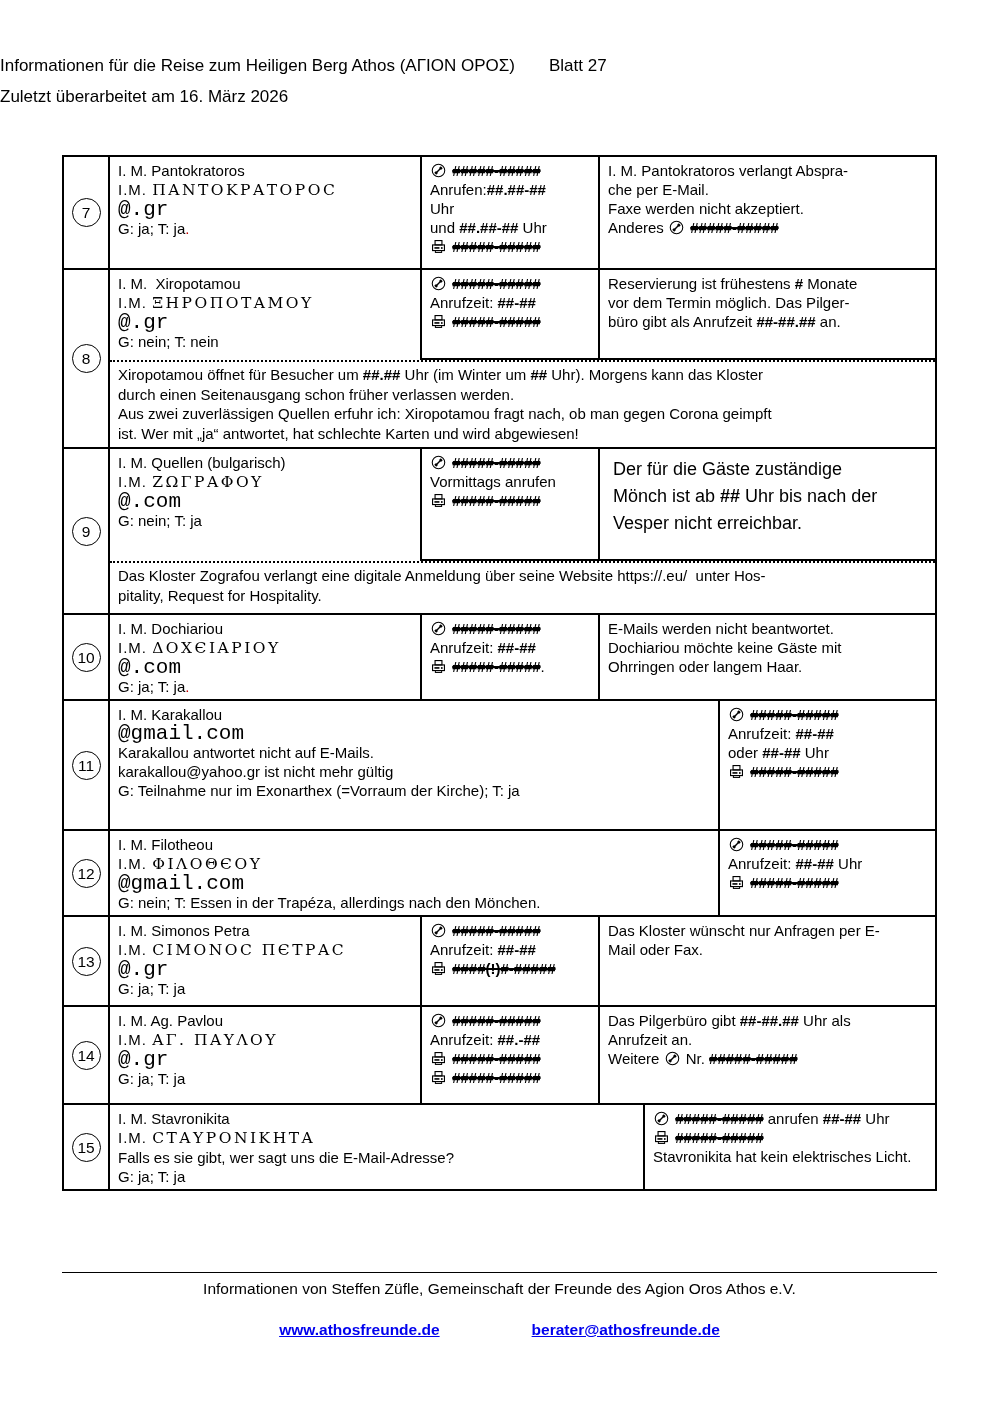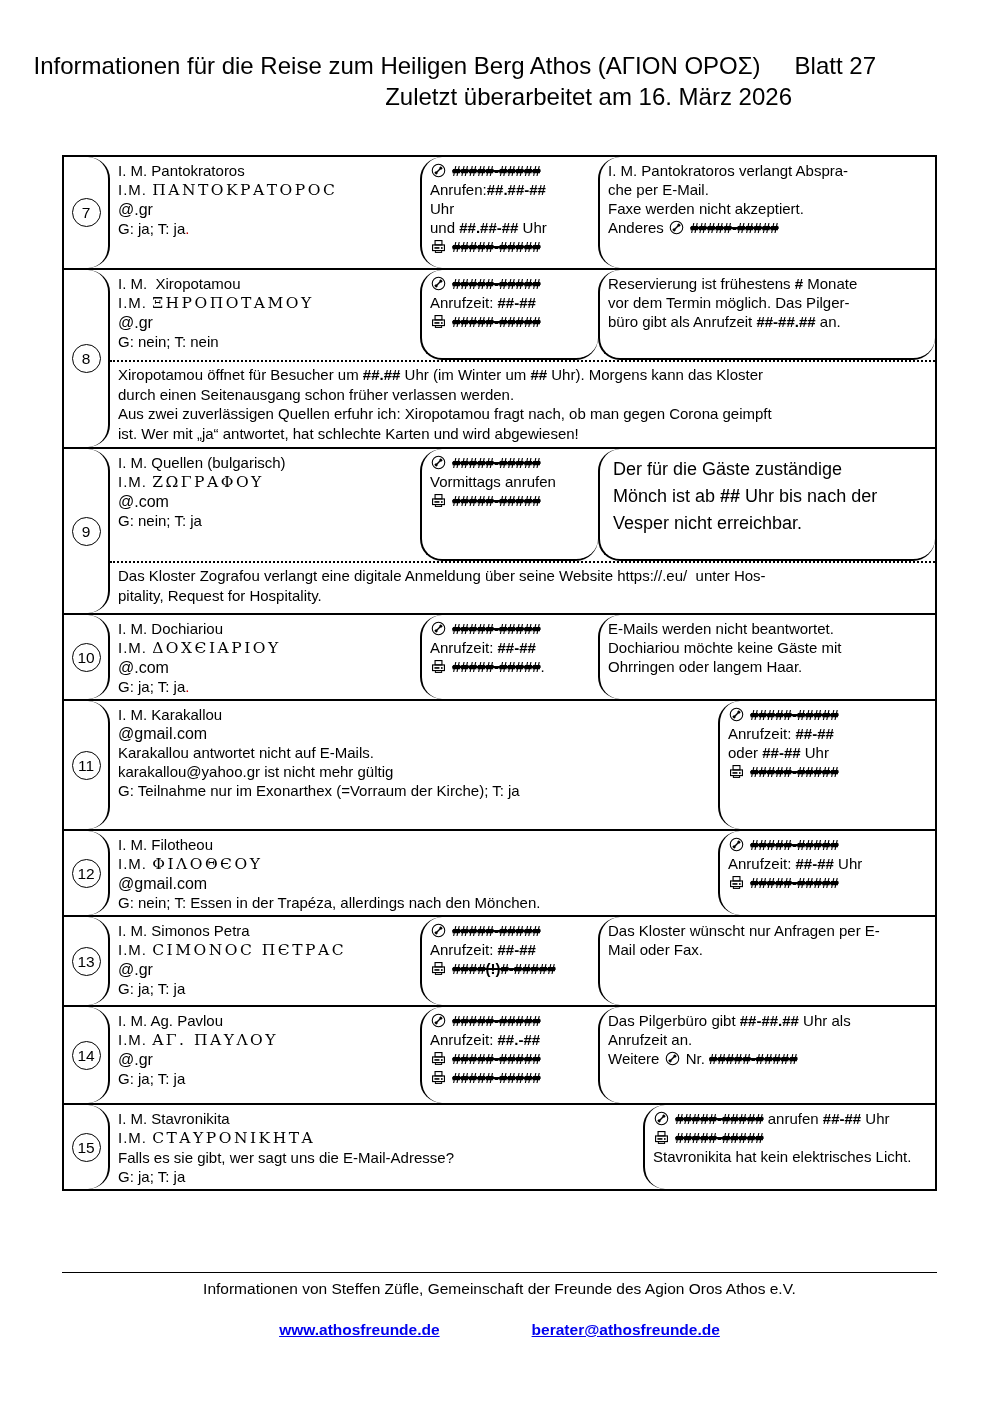--- a/index.html
+++ b/index.html
@@ -1,43 +1,43 @@
 <!DOCTYPE html>
 <html><head>
 <meta charset="utf-8">
 <style>
   html,body{margin:0;padding:0;}
   body{width:996px;height:1409px;background:#fff;color:#000;
        font-family:"Liberation Sans","DejaVu Sans",sans-serif;position:relative;}
-  .hdr{position:absolute;top:50px;left:0;width:876px;text-align:right;
-       font-size:24px;line-height:31px;}
+  .hdr{position:absolute;top:50px;left:0;width:876px;text-align:left;
+       font-size:17px;line-height:31px;}
   .hdr .gap{display:inline-block;width:34px;}
   .hdr .sub{padding-right:84px;}
   
   .tbl{position:absolute;top:155px;left:62px;width:875px;border:2px solid #000;box-sizing:border-box;}
   .row{display:grid;border-bottom:2px solid #000;}
   .row:last-child{border-bottom:none;}
   .std{grid-template-columns:46px 310px 178px 1fr;}
   .noted{grid-template-columns:46px 1fr;}
   .wide{grid-template-columns:46px 1fr 217px;}
   .wide15{grid-template-columns:46px 1fr 292px;}
   .sub2{display:flex;flex-direction:column;}
   .main{display:grid;grid-template-columns:310px 178px 1fr;border-bottom:2px dotted #000;}
-  .cell{padding:4px 6px 3px 8px;font-size:15px;line-height:19px;box-sizing:border-box;border-radius:22px;}
+  .cell{padding:4px 6px 3px 8px;font-size:15px;line-height:19px;box-sizing:border-box;}
   .num{display:flex;align-items:center;justify-content:center;padding:0;border-right:2px solid #000;}
   .c2,.c3{border-left:2px solid #000;}
   .solidb{border-bottom:2px solid #000;}
   .note{padding:3px 8px 4px 8px;font-size:15px;line-height:19.5px;}
   .ln{white-space:pre;}
   .circ{width:27px;height:27px;border:1.7px solid #000;border-radius:50%;
         display:flex;align-items:center;justify-content:center;font-size:15.5px;}
   
   .im{font-size:15px;letter-spacing:1px;}
   .gk{font-size:15.5px;letter-spacing:2.5px;font-family:"DejaVu Serif",serif;}
-  .at{font-size:16px;}
+  .at{font-size:21px;font-family:Liberation Mono, monospace;}
   .hash{font-weight:700;}
   .ph{font-weight:700;text-decoration:line-through;text-decoration-thickness:2px;}
   .red{color:#c00000;}
   .big{font-size:18px;line-height:27px;padding-top:7px;padding-left:13px;}
   .icon{display:inline-block;width:17px;height:15px;vertical-align:-2px;margin-right:1px;}
   .icon svg{width:100%;height:100%;}
   
   .r7{min-height:111px;}
   .r8 .main{min-height:90px;}  .r8 .note{min-height:77px;}
   .r9 .main{min-height:112px;} .r9 .note{min-height:43px;}

